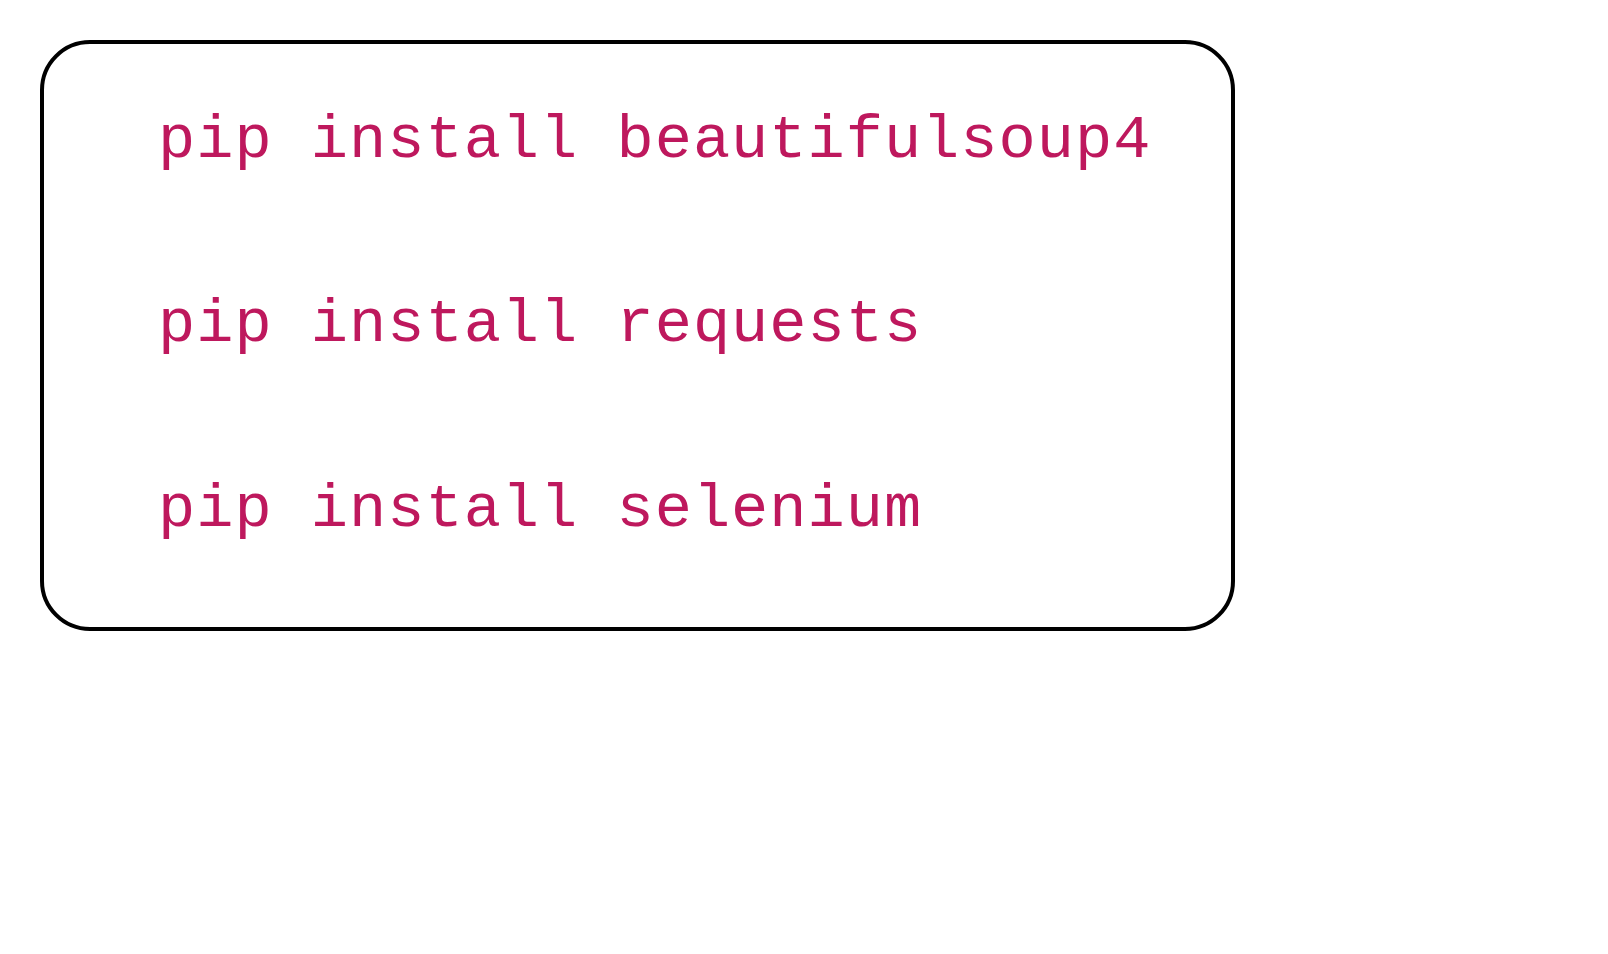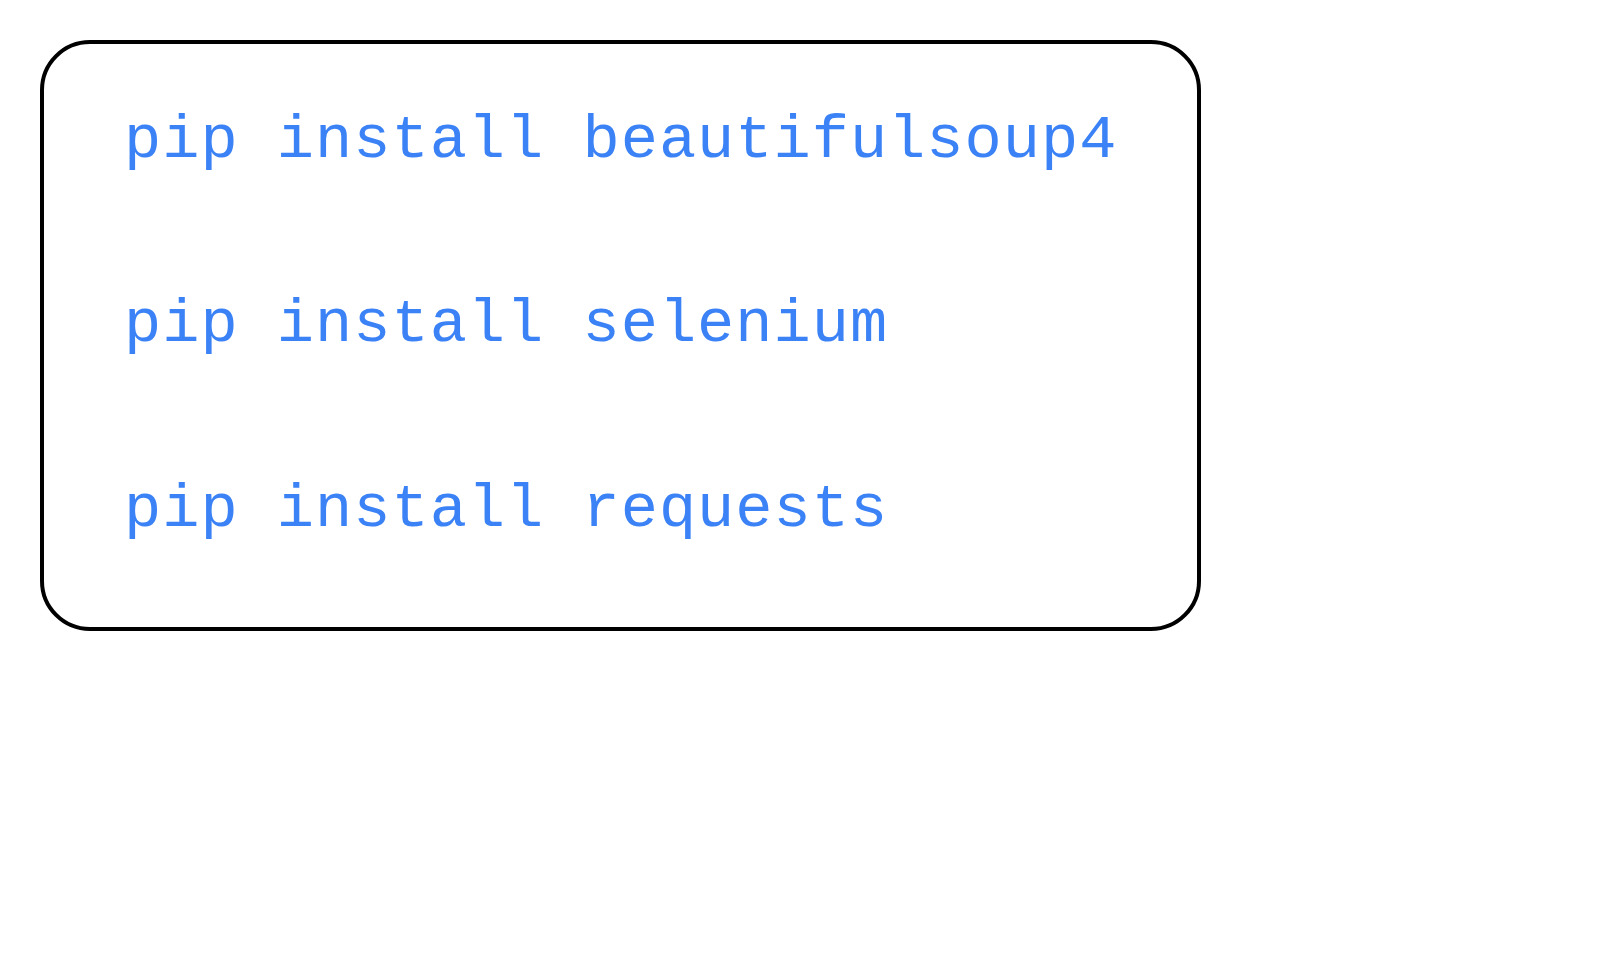--- a/index.html
+++ b/index.html
@@ -17,34 +17,35 @@
     .code-box {
       border: 4px solid #000000;
       border-radius: 50px;
       padding: 60px 80px 80px 80px;
       background: #ffffff;
       display: inline-block;
     }
     .code-line {
       font-family: "Consolas", "Menlo", "Courier New", monospace;
       font-size: 62px;
-      color: #3b82f6;
+      color: #be185d;
       letter-spacing: 1px;
       white-space: pre;
       line-height: 1.2;
+      margin-left: 34px;
     }
     .code-line + .code-line {
       margin-top: 110px;
     }
   </style>
 </head>
 <body>
 
 
 
 <div class="code-box">
   <div class="code-line">pip install beautifulsoup4</div>
+  <div class="code-line">pip install requests</div>
   <div class="code-line">pip install selenium</div>
-  <div class="code-line">pip install requests</div>
 </div>
 
 
 
 
 </body></html>

